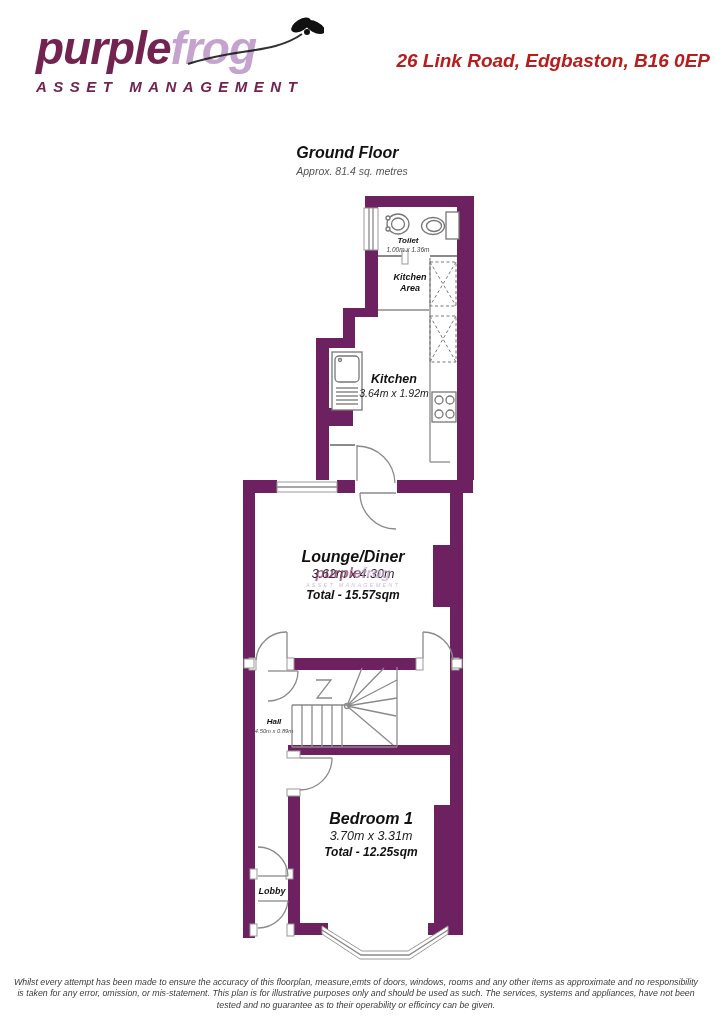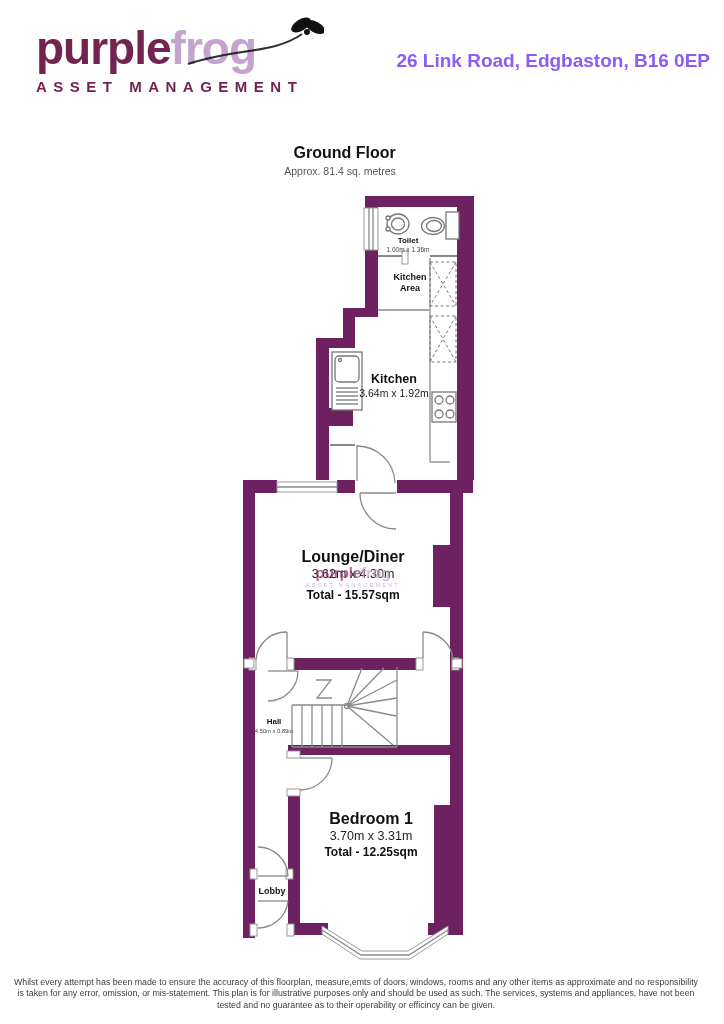--- a/index.html
+++ b/index.html
@@ -1,27 +1,27 @@
 <!DOCTYPE html>
 <html><head>
 <meta charset="utf-8">
 <style>
   html,body{margin:0;padding:0;background:#fff;}
   .page{position:relative;width:724px;height:1024px;background:#fff;overflow:hidden;
-        font-family:"Liberation Sans", sans-serif;}
+        font-family:"Liberation Sans", sans-serif;font-style:italic;}
   
   .logo{position:absolute;left:36px;top:24px;width:270px;}
   .wordmark{font-weight:bold;font-size:46px;letter-spacing:-1px;line-height:48px;position:relative;}
   .wordmark .w1{color:#72234f;}
   .wordmark .w2{color:#c4a3ce;}
   .fly{position:absolute;right:-18px;top:-12px;}
   .tagline{color:#72234f;font-size:15px;font-weight:bold;letter-spacing:6.5px;margin-top:6px;}
-  .addr{position:absolute;right:14px;top:50px;color:#8b5cf6;font-size:19px;font-weight:bold;text-align:right;}
+  .addr{position:absolute;right:14px;top:50px;color:#b91c1c;font-size:19px;font-weight:bold;text-align:right;}
   .created{position:absolute;right:14px;top:84px;color:#383838;font-size:17px;text-align:right;}
-  .plan-title{position:absolute;left:340px;top:144px;transform:translateX(-50%);text-align:right;}
+  .plan-title{position:absolute;left:352px;top:144px;transform:translateX(-50%);text-align:left;}
   .plan-title .t{font-size:16px;font-weight:bold;color:#111;}
   .plan-title .s{font-size:10.5px;color:#555;margin-top:3px;}
   
   .disclaimer{position:absolute;left:11px;top:977px;width:690px;text-align:center;
               font-size:8.8px;line-height:1.3;color:#3c3c3c;}
   
   .wall{fill:#6e2160;}
   .thin{stroke:#8a8a8a;stroke-width:1.3;fill:none;}
   .thin2{stroke:#8a8a8a;stroke-width:2;fill:none;}
   .frame{fill:#ffffff;stroke:#999;stroke-width:1;}

